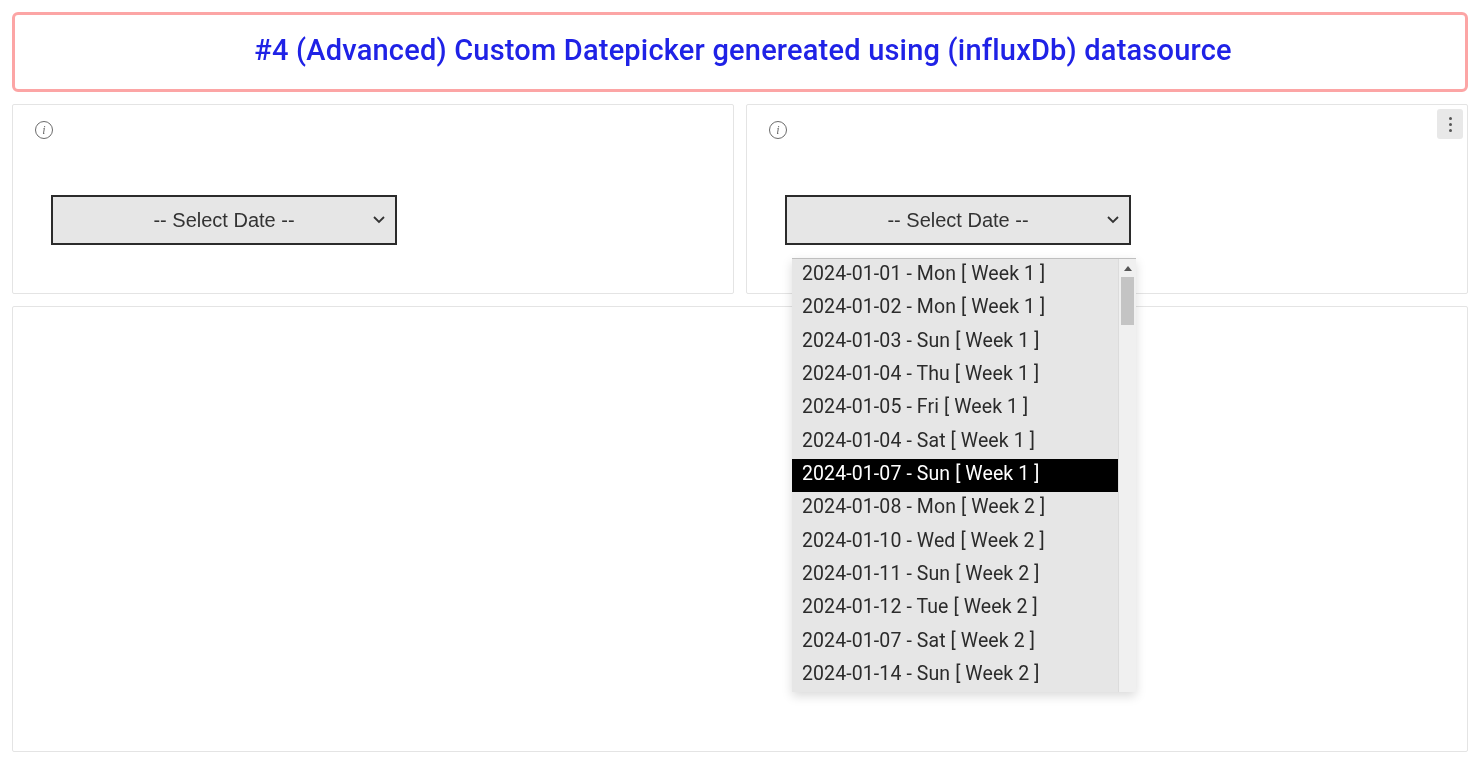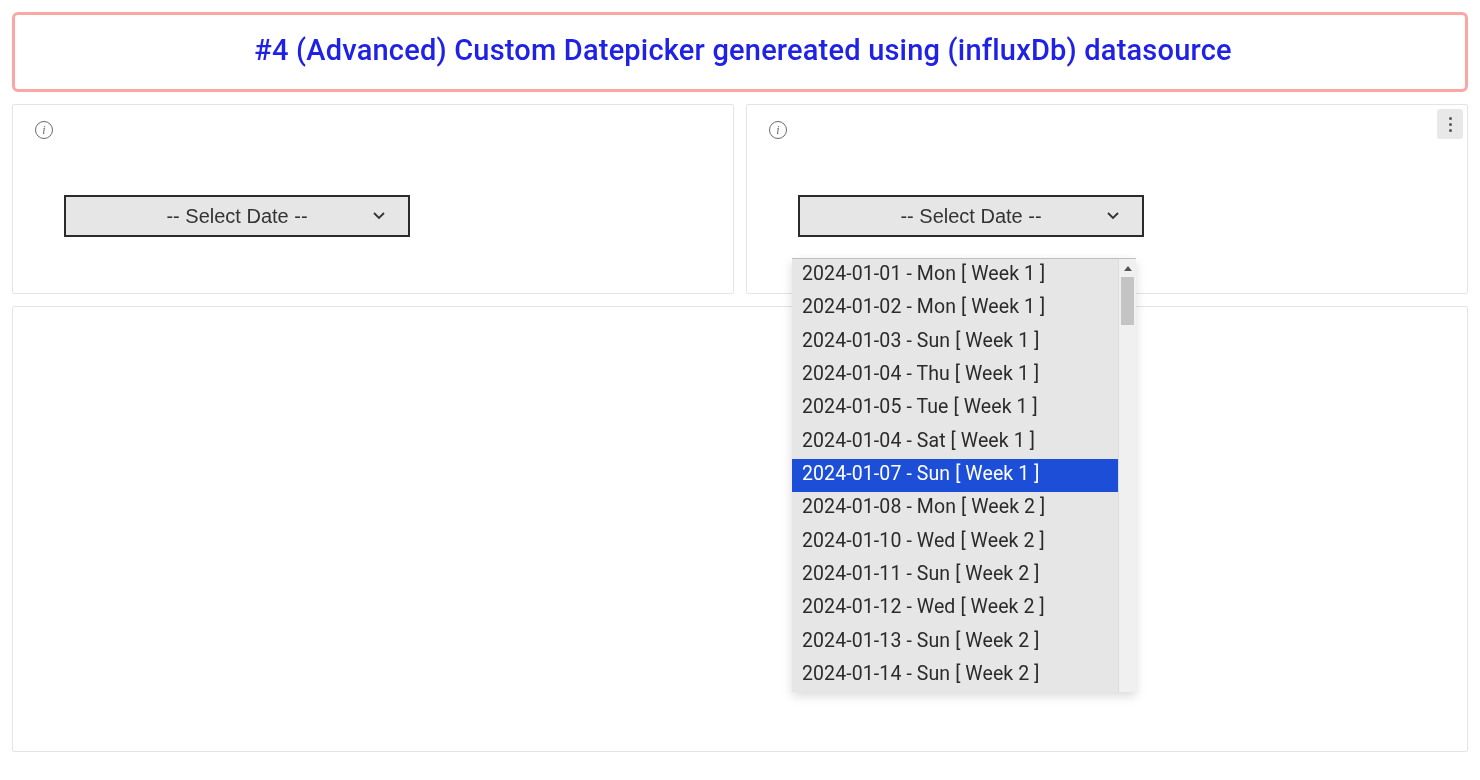--- a/index.html
+++ b/index.html
@@ -82,31 +82,30 @@
     height: 3px;
     background: #555;
     border-radius: 50%;
   }
   .select-wrap {
     margin-top: 54px;
     margin-left: 16px;
   }
   .native-select {
     width: 346px;
-    height: 42px;
+    height: 50px;
     background: #e6e6e6;
     border: 2px solid #2b2b2b;
     font-size: 20px;
     padding: 0 14px;
     color: #333;
     appearance: none;
     -webkit-appearance: none;
     background-image: none;
     position: relative;
-    margin-left: 13px;
   }
   .select-outer {
     position: relative;
     width: 346px;
   }
   .select-chevron {
     position: absolute;
     right: 12px;
     top: 50%;
     transform: translateY(-50%);
@@ -144,21 +143,21 @@
   .list-option {
     padding: 2px 10px 6px 10px;
     font-size: 19.5px;
     color: #2b2b2b;
     cursor: pointer;
     white-space: nowrap;
     line-height: 1.3;
     letter-spacing: 0.1px;
   }
   .list-option.highlight {
-    background: #1d4ed8;
+    background: #000000;
     color: #ffffff;
   }
   .listbox-scrollbar {
     width: 18px;
     background: #f0f0f0;
     display: flex;
     flex-direction: column;
     border-left: 1px solid #dcdcdc;
   }
   .scroll-arrow {
@@ -240,28 +239,28 @@
 
 <div class="bottom-row"></div>
 
 <div class="listbox">
   <div class="listbox-items" id="listbox-items">
 
   <div class="list-option">2024-01-01 - Mon [ Week 1 ]</div>
       <div class="list-option">2024-01-02 - Mon [ Week 1 ]</div>
       <div class="list-option">2024-01-03 - Sun [ Week 1 ]</div>
       <div class="list-option">2024-01-04 - Thu [ Week 1 ]</div>
-      <div class="list-option">2024-01-05 - Tue [ Week 1 ]</div>
+      <div class="list-option">2024-01-05 - Fri [ Week 1 ]</div>
       <div class="list-option">2024-01-04 - Sat [ Week 1 ]</div>
       <div class="list-option highlight">2024-01-07 - Sun [ Week 1 ]</div>
       <div class="list-option">2024-01-08 - Mon [ Week 2 ]</div>
       <div class="list-option">2024-01-10 - Wed [ Week 2 ]</div>
       <div class="list-option">2024-01-11 - Sun [ Week 2 ]</div>
-      <div class="list-option">2024-01-12 - Wed [ Week 2 ]</div>
-      <div class="list-option">2024-01-13 - Sun [ Week 2 ]</div>
+      <div class="list-option">2024-01-12 - Tue [ Week 2 ]</div>
+      <div class="list-option">2024-01-07 - Sat [ Week 2 ]</div>
       <div class="list-option">2024-01-14 - Sun [ Week 2 ]</div>
     </div>
   <div class="listbox-scrollbar">
     <div class="scroll-arrow">
       <svg width="8" height="6" viewBox="0 0 8 6">
           <path d="M0 6 L4 1 L8 6 Z" fill="#555"></path>
         </svg>
     </div>
     <div class="scroll-track">
       <div class="scroll-thumb"></div>

